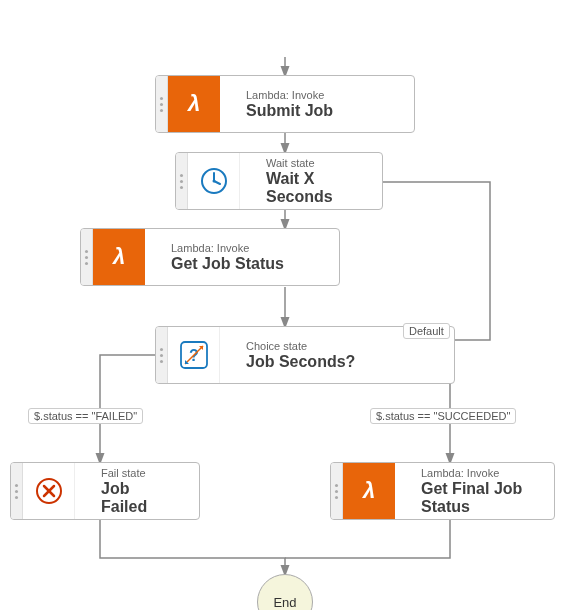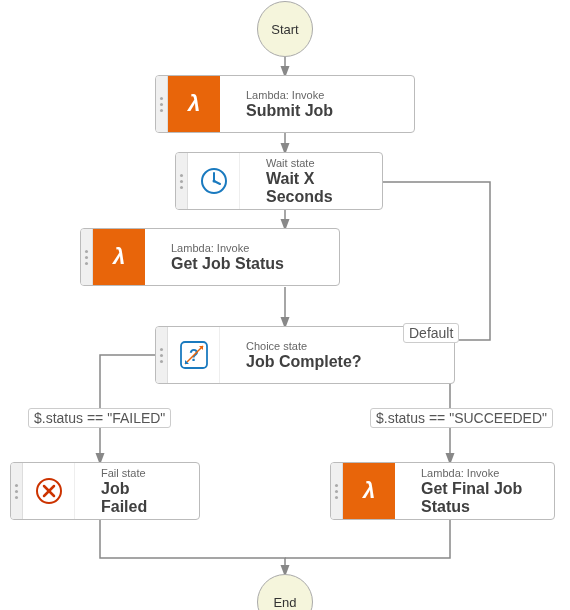--- a/index.html
+++ b/index.html
@@ -139,21 +139,21 @@
       color: #fff;
       font-size: 22px;
       font-weight: bold;
       font-style: italic;
     }
 
     
     .arrow-label {
       position: absolute;
       z-index: 3;
-      font-size: 14px;
+      font-size: 11px;
       color: #555;
       background: #fff;
       border: 1px solid #ccc;
       border-radius: 3px;
       padding: 1px 5px;
       white-space: nowrap;
     }
   </style>
 </head>
 <body>
@@ -180,25 +180,20 @@
 
     <polyline points="400,340 490,340 490,182 370,182" stroke="#888" stroke-width="1.5" fill="none" marker-end="url(#arrow)"></polyline>
 
     <defs>
       <marker id="arrow" markerWidth="8" markerHeight="8" refX="6" refY="3" orient="auto">
         <path d="M0,0 L0,6 L8,3 z" fill="#888"></path>
       </marker>
     </defs>
   </svg>
 
-  <div class="node" style="left:257px; top:1px;">
-    <div class="circle-node">
-      <span>Start</span>
-    </div>
-  </div>
 
   <div class="node" style="left:155px; top:75px; width:260px;">
     <div class="state-box">
       <div class="drag-handle">
         <div class="drag-handle-dots">
           <div class="drag-dot"></div>
           <div class="drag-dot"></div>
           <div class="drag-dot"></div>
         </div>
       </div>
@@ -270,21 +265,21 @@
         <svg width="34" height="34" viewBox="0 0 34 34">
           <rect x="4" y="4" width="26" height="26" rx="4" fill="none" stroke="#1a7abf" stroke-width="1.8"></rect>
           <text x="17" y="23" text-anchor="middle" font-size="16" font-weight="bold" fill="#1a7abf">?</text>
           <line x1="8" y1="26" x2="26" y2="8" stroke="#e8650a" stroke-width="1.5"></line>
           <polygon points="26,8 22,8 26,12" fill="#e8650a"></polygon>
           <polygon points="8,26 12,26 8,22" fill="#1a7abf"></polygon>
         </svg>
       </div>
       <div class="state-text">
         <div class="state-type">Choice state</div>
-        <div class="state-name">Job Complete?</div>
+        <div class="state-name">Job Seconds?</div>
       </div>
     </div>
   </div>
 
   <div class="arrow-label" style="left:28px; top:408px;">$.status == "FAILED"</div>
 
   <div class="arrow-label" style="left:370px; top:408px;">$.status == "SUCCEEDED"</div>
 
   <div class="node" style="left:10px; top:462px; width:190px;">
     <div class="state-box">

